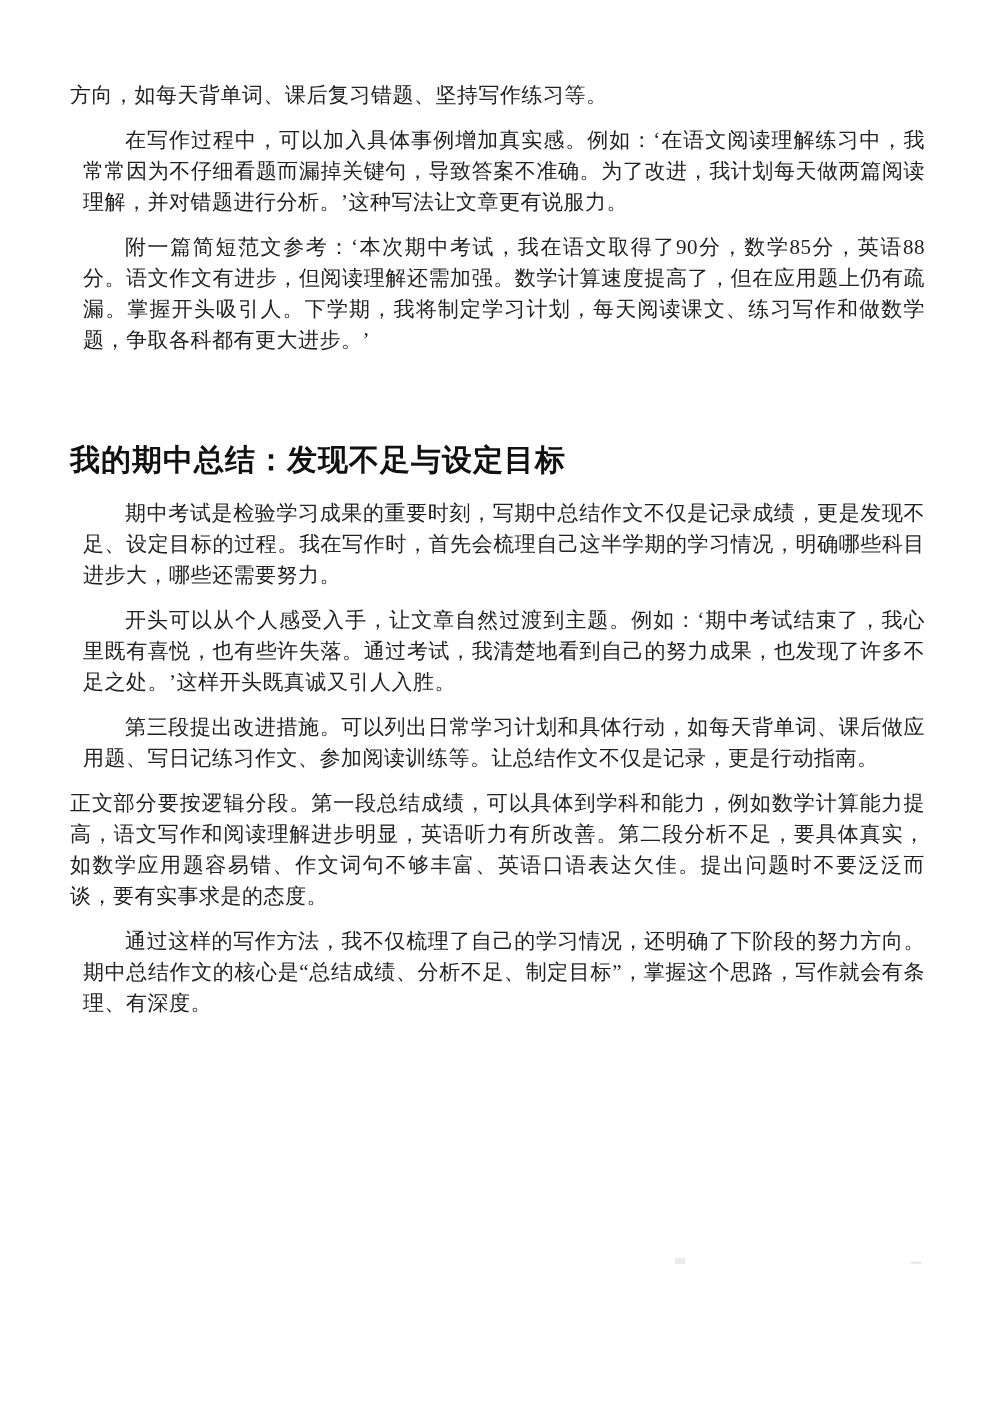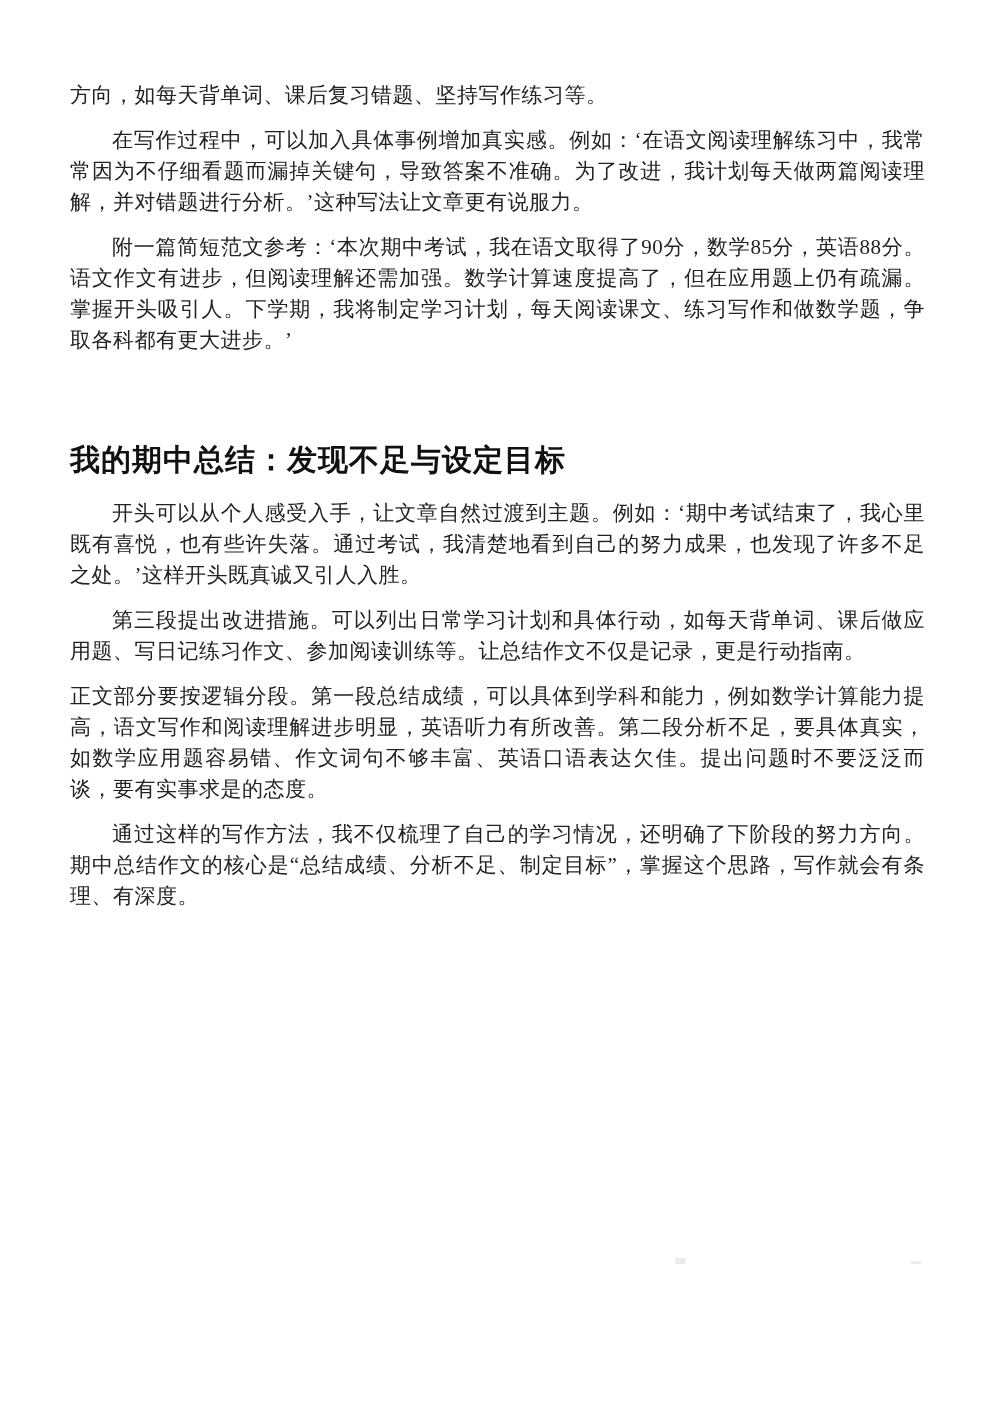--- a/index.html
+++ b/index.html
@@ -24,20 +24,21 @@
   .para {
     margin: 0 0 14px 0;
     font-size: 21px;
     line-height: 31px;
     color: #222222;
     text-align: justify;
     letter-spacing: 0.5px;
   }
   .para.indent {
     text-indent: 2em;
+    margin-left: 13px;
   }
   .title {
     margin: 82px 0 16px 0;
     font-size: 30px;
     line-height: 44px;
     font-weight: bold;
     color: #111111;
     text-align: left;
     letter-spacing: 1px;
   }
@@ -77,20 +78,21 @@
 <body>
 
 <div class="page">
   <div class="content">
     <p class="para">方向，如每天背单词、课后复习错题、坚持写作练习等。</p>
     <p class="para indent">在写作过程中，可以加入具体事例增加真实感。例如：‘在语文阅读理解练习中，我常常因为不仔细看题而漏掉关键句，导致答案不准确。为了改进，我计划每天做两篇阅读理解，并对错题进行分析。’这种写法让文章更有说服力。</p>
     <p class="para indent">附一篇简短范文参考：‘本次期中考试，我在语文取得了90分，数学85分，英语88分。语文作文有进步，但阅读理解还需加强。数学计算速度提高了，但在应用题上仍有疏漏。掌握开头吸引人。下学期，我将制定学习计划，每天阅读课文、练习写作和做数学题，争取各科都有更大进步。’</p>
 
     <h1 class="title">我的期中总结：发现不足与设定目标</h1>
 
+    <p class="para indent">期中考试是检验学习成果的重要时刻，写期中总结作文不仅是记录成绩，更是发现不足、设定目标的过程。我在写作时，首先会梳理自己这半学期的学习情况，明确哪些科目进步大，哪些还需要努力。</p>
     <p class="para indent">开头可以从个人感受入手，让文章自然过渡到主题。例如：‘期中考试结束了，我心里既有喜悦，也有些许失落。通过考试，我清楚地看到自己的努力成果，也发现了许多不足之处。’这样开头既真诚又引人入胜。</p>
     <p class="para indent">第三段提出改进措施。可以列出日常学习计划和具体行动，如每天背单词、课后做应用题、写日记练习作文、参加阅读训练等。让总结作文不仅是记录，更是行动指南。</p>
     <p class="para">正文部分要按逻辑分段。第一段总结成绩，可以具体到学科和能力，例如数学计算能力提高，语文写作和阅读理解进步明显，英语听力有所改善。第二段分析不足，要具体真实，如数学应用题容易错、作文词句不够丰富、英语口语表达欠佳。提出问题时不要泛泛而谈，要有实事求是的态度。</p>
     <p class="para indent">通过这样的写作方法，我不仅梳理了自己的学习情况，还明确了下阶段的努力方向。期中总结作文的核心是“总结成绩、分析不足、制定目标”，掌握这个思路，写作就会有条理、有深度。</p>
   </div>
 
   <div class="watermark">bzxz.net</div>
   <div class="footer-rule"></div>
   <div class="footer-url">www.bzxz.net</div>
 </div>

